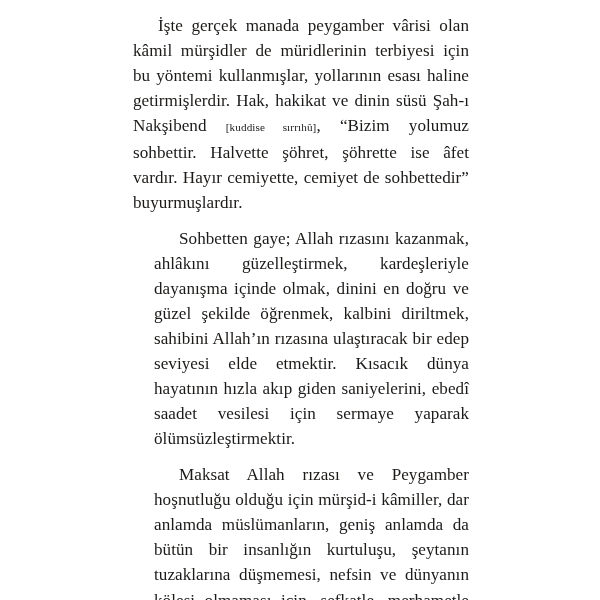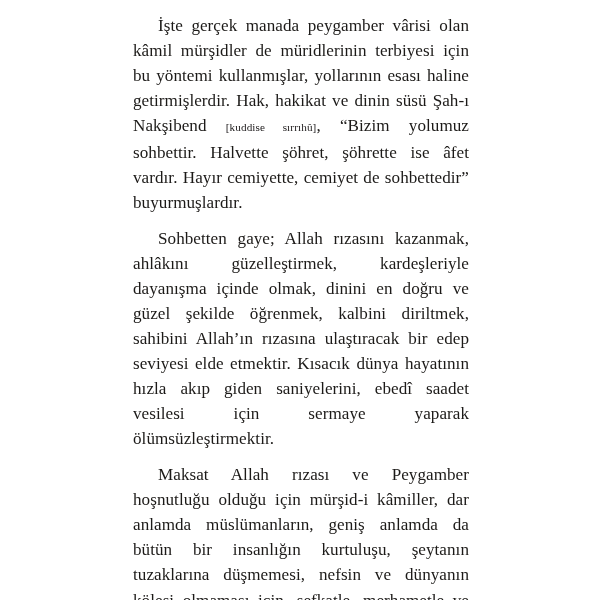--- a/index.html
+++ b/index.html
@@ -32,20 +32,21 @@
     text-align: justify;
     text-justify: inter-word;
     font-size: 17.1px;
     line-height: 25.05px;
     letter-spacing: 0.05px;
     word-spacing: 0.2px;
     -webkit-font-smoothing: antialiased;
   }
   .para + .para {
     margin-top: 11px;
+    margin-left: 21px;
   }
   .para .indent-lead {
     display: inline-block;
     width: 25px;
   }
   
   .para:last-child {
     text-align: justify;
   }
   .honorific {

